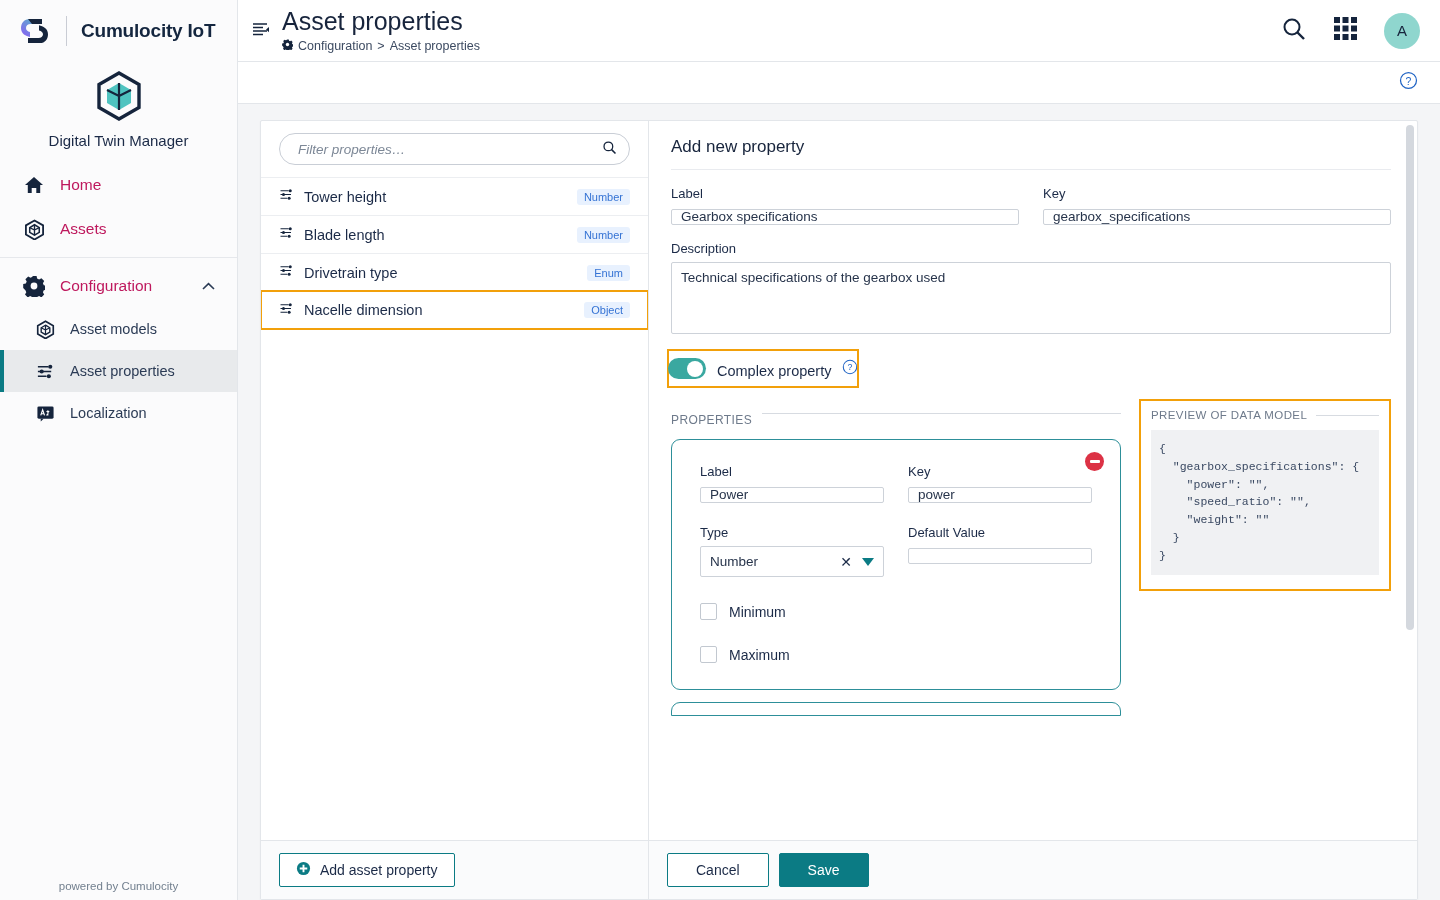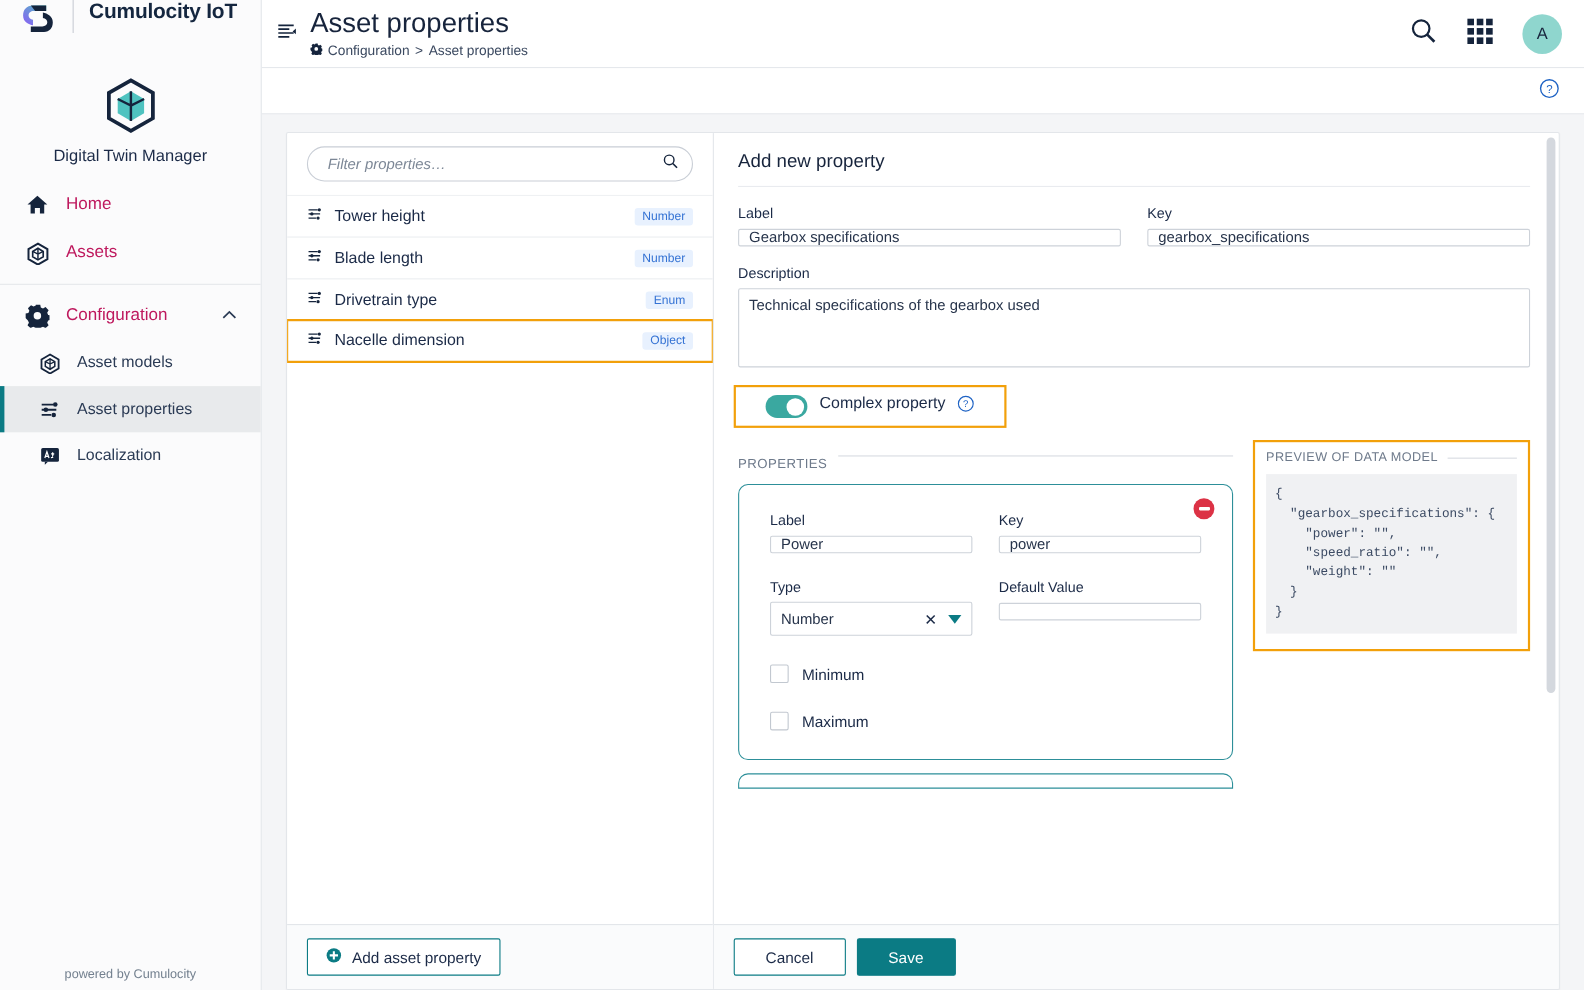--- a/index.html
+++ b/index.html
@@ -15,21 +15,21 @@
 
   
   .sidebar {
     width: 238px; height: 900px;
     background: #fbfbfc;
     border-right: 1px solid #e3e6ea;
     position: relative;
     flex: 0 0 238px;
   }
   .brand {
-    height: 62px; display: flex; align-items: flex-start; padding-left: 18px; gap: 14px;
+    height: 62px; display: flex; align-items: center; padding-left: 18px; gap: 14px;
   }
   .brand-logo { width: 34px; height: 34px; }
   .brand-divider { width:1px; height:30px; background:#c9ccd4; }
   .brand-name { font-size: 19px; font-weight: bold; letter-spacing: -0.2px; color:#14263f; }
 
   .product {
     padding-top: 8px; padding-bottom: 14px; text-align: center;
   }
   .product-icon { display:block; margin: 0 auto 6px auto; }
   .product-name { font-size: 15px; color:#1b2a47; }
@@ -133,21 +133,21 @@
     width:100%; height:16px; border:1px solid #cdd2d9; border-radius:2px;
     padding: 0 9px; font-size:13.5px; color:#27344b; background:#fff;
     font-family:"Liberation Sans", sans-serif; outline:none;
   }
   .ta {
     width:100%; height:72px; border:1px solid #cdd2d9; border-radius:2px;
     padding: 7px 9px; font-size:13.5px; color:#27344b; resize:none;
     font-family:"Liberation Sans", sans-serif; outline:none;
   }
 
-  .toggle-wrap { display:inline-flex; align-items:flex-start; gap:11px; padding: 8px 28px; margin-top: 12px; margin-left:-3px; }
+  .toggle-wrap { display:inline-flex; align-items:flex-end; gap:11px; padding: 8px 0; margin-top: 12px; margin-left:-3px; }
   .toggle {
     width:38px; height:21px; border-radius:11px; background:#3aa8a0; position:relative; cursor:pointer;
   }
   .toggle .knob { position:absolute; top:2.5px; right:3px; width:16px; height:16px; border-radius:50%; background:#fff; }
   .toggle-label { font-size:14.5px; color:#1b2a47; }
 
   .legend-row { display:flex; align-items:flex-start; gap:10px; margin-top: 14px; }
   .legend-txt { font-size:12px; letter-spacing:0.4px; color:#6e7a8b; }
   .legend-line { flex:1 1 auto; height:1px; background:#d7dbe1; }
 

